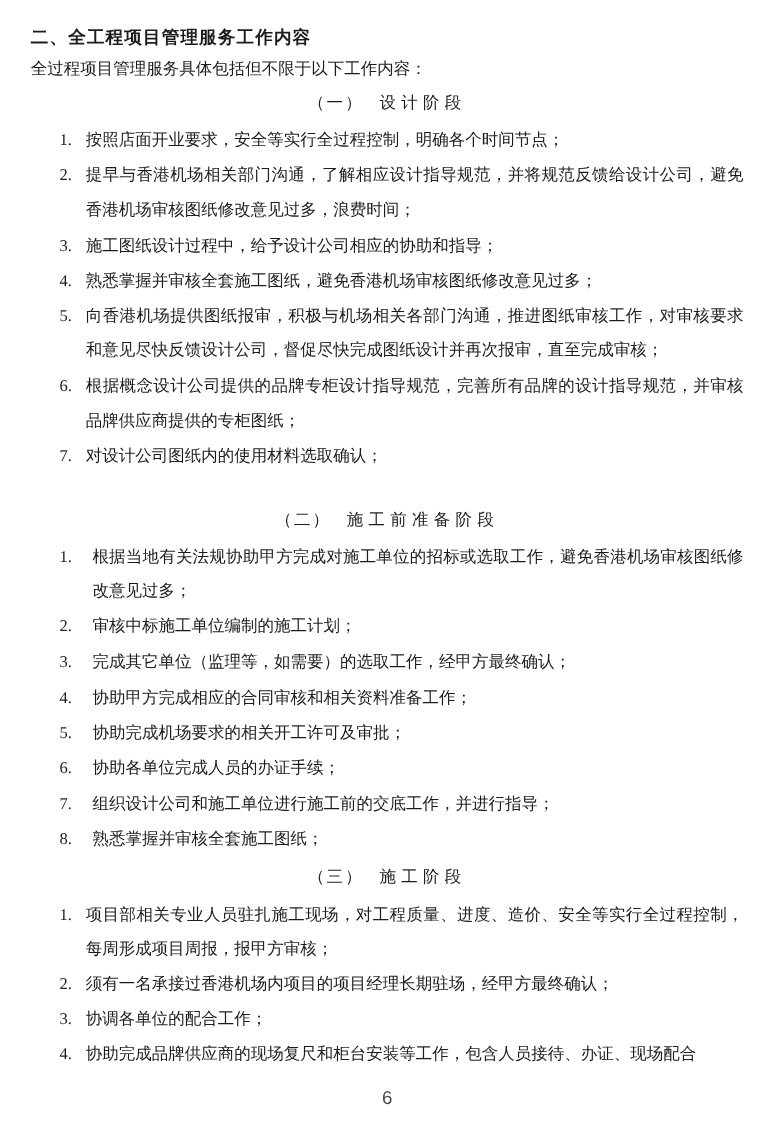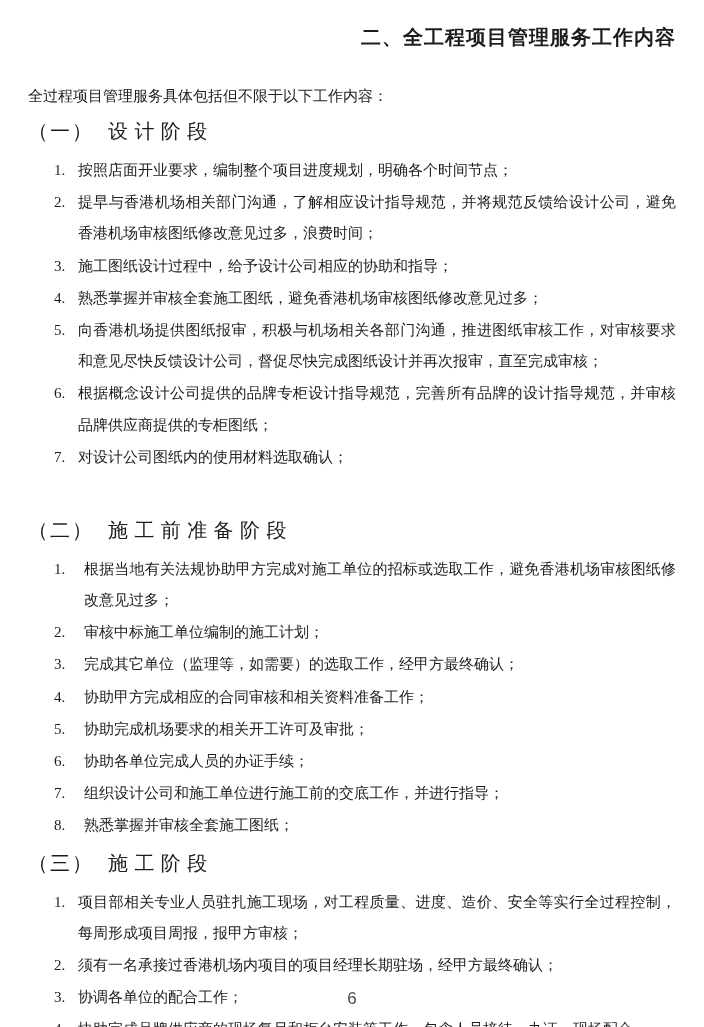--- a/index.html
+++ b/index.html
@@ -12,38 +12,39 @@
     position: relative;
     overflow: hidden;
   }
   .page {
     width: 704px;
     height: 1027px;
     padding: 22px 28px 0 28px;
     position: relative;
   }
   .doc-title {
-    text-align: right;
-    font-size: 20px;
+    text-align: left;
+    font-size: 16px;
     font-weight: 700;
     letter-spacing: 1px;
     margin-top: 2px;
-    margin-bottom: 36px;
+    margin-bottom: 8px;
   }
   .intro {
     font-size: 15px;
     margin-bottom: 12px;
   }
   .doc-section { margin-top: 8px; }
-  .doc-section.gap-large { margin-top: 44px; }
+  .doc-section.gap-large { margin-top: 32px; }
   .doc-section.gap-medium { }
   .section-heading {
-    font-size: 20px;
+    font-size: 15px;
     margin: 6px 0 10px 0;
     font-weight: 400;
+    text-align: center;
   }
   .sec-label {
     display: inline-block;
     margin-right: 14px;
     letter-spacing: 2px;
   }
   .sec-title {
     letter-spacing: 0.32em;
   }
   ol.items {
@@ -86,21 +87,21 @@
   <h1 class="doc-title">二、全工程项目管理服务工作内容</h1>
   <p class="intro">全过程项目管理服务具体包括但不限于以下工作内容：</p>
   <div id="sections">
   <section class="doc-section">
     <div class="section-heading">
       <span class="sec-label">（一）</span><span class="sec-title">设计阶段</span>
     </div>
     <ol class="items">
   <li class="item">
     <span class="num">1.</span>
-    <span class="txt">按照店面开业要求，编制整个项目进度规划，明确各个时间节点；</span>
+    <span class="txt">按照店面开业要求，安全等实行全过程控制，明确各个时间节点；</span>
   </li>
 
   <li class="item">
     <span class="num">2.</span>
     <span class="txt">提早与香港机场相关部门沟通，了解相应设计指导规范，并将规范反馈给设计公司，避免香港机场审核图纸修改意见过多，浪费时间；</span>
   </li>
 
   <li class="item">
     <span class="num">3.</span>
     <span class="txt">施工图纸设计过程中，给予设计公司相应的协助和指导；</span>

